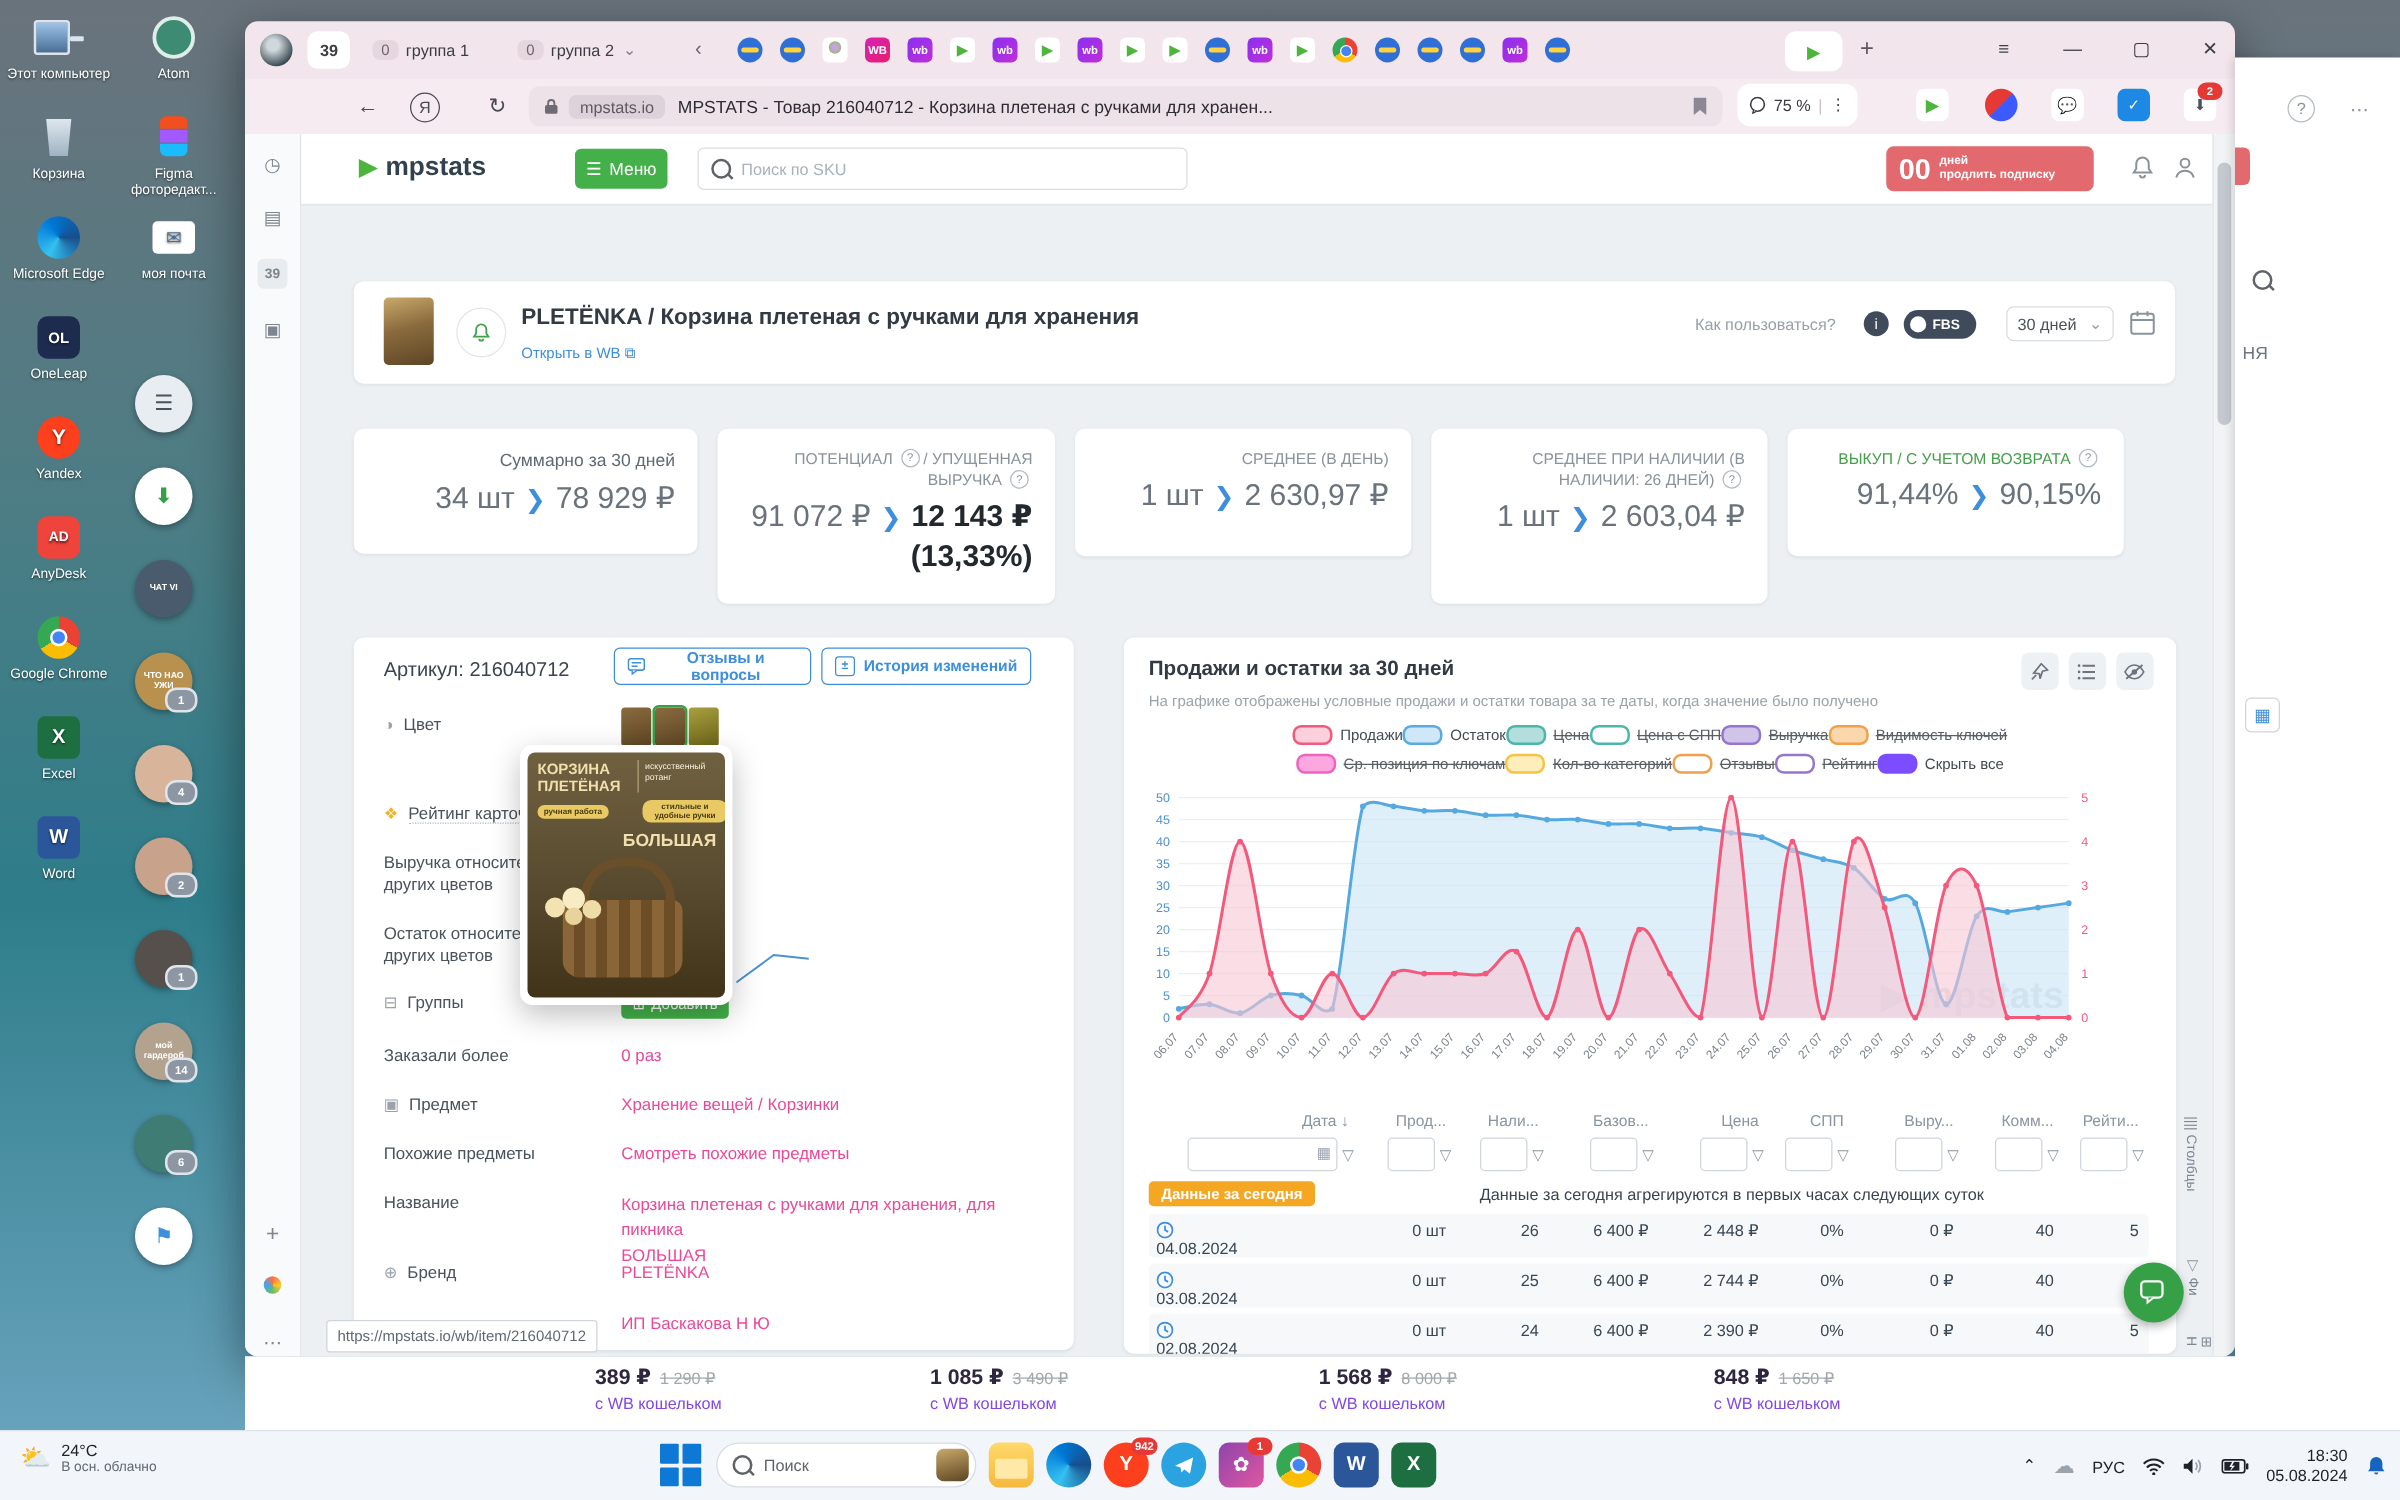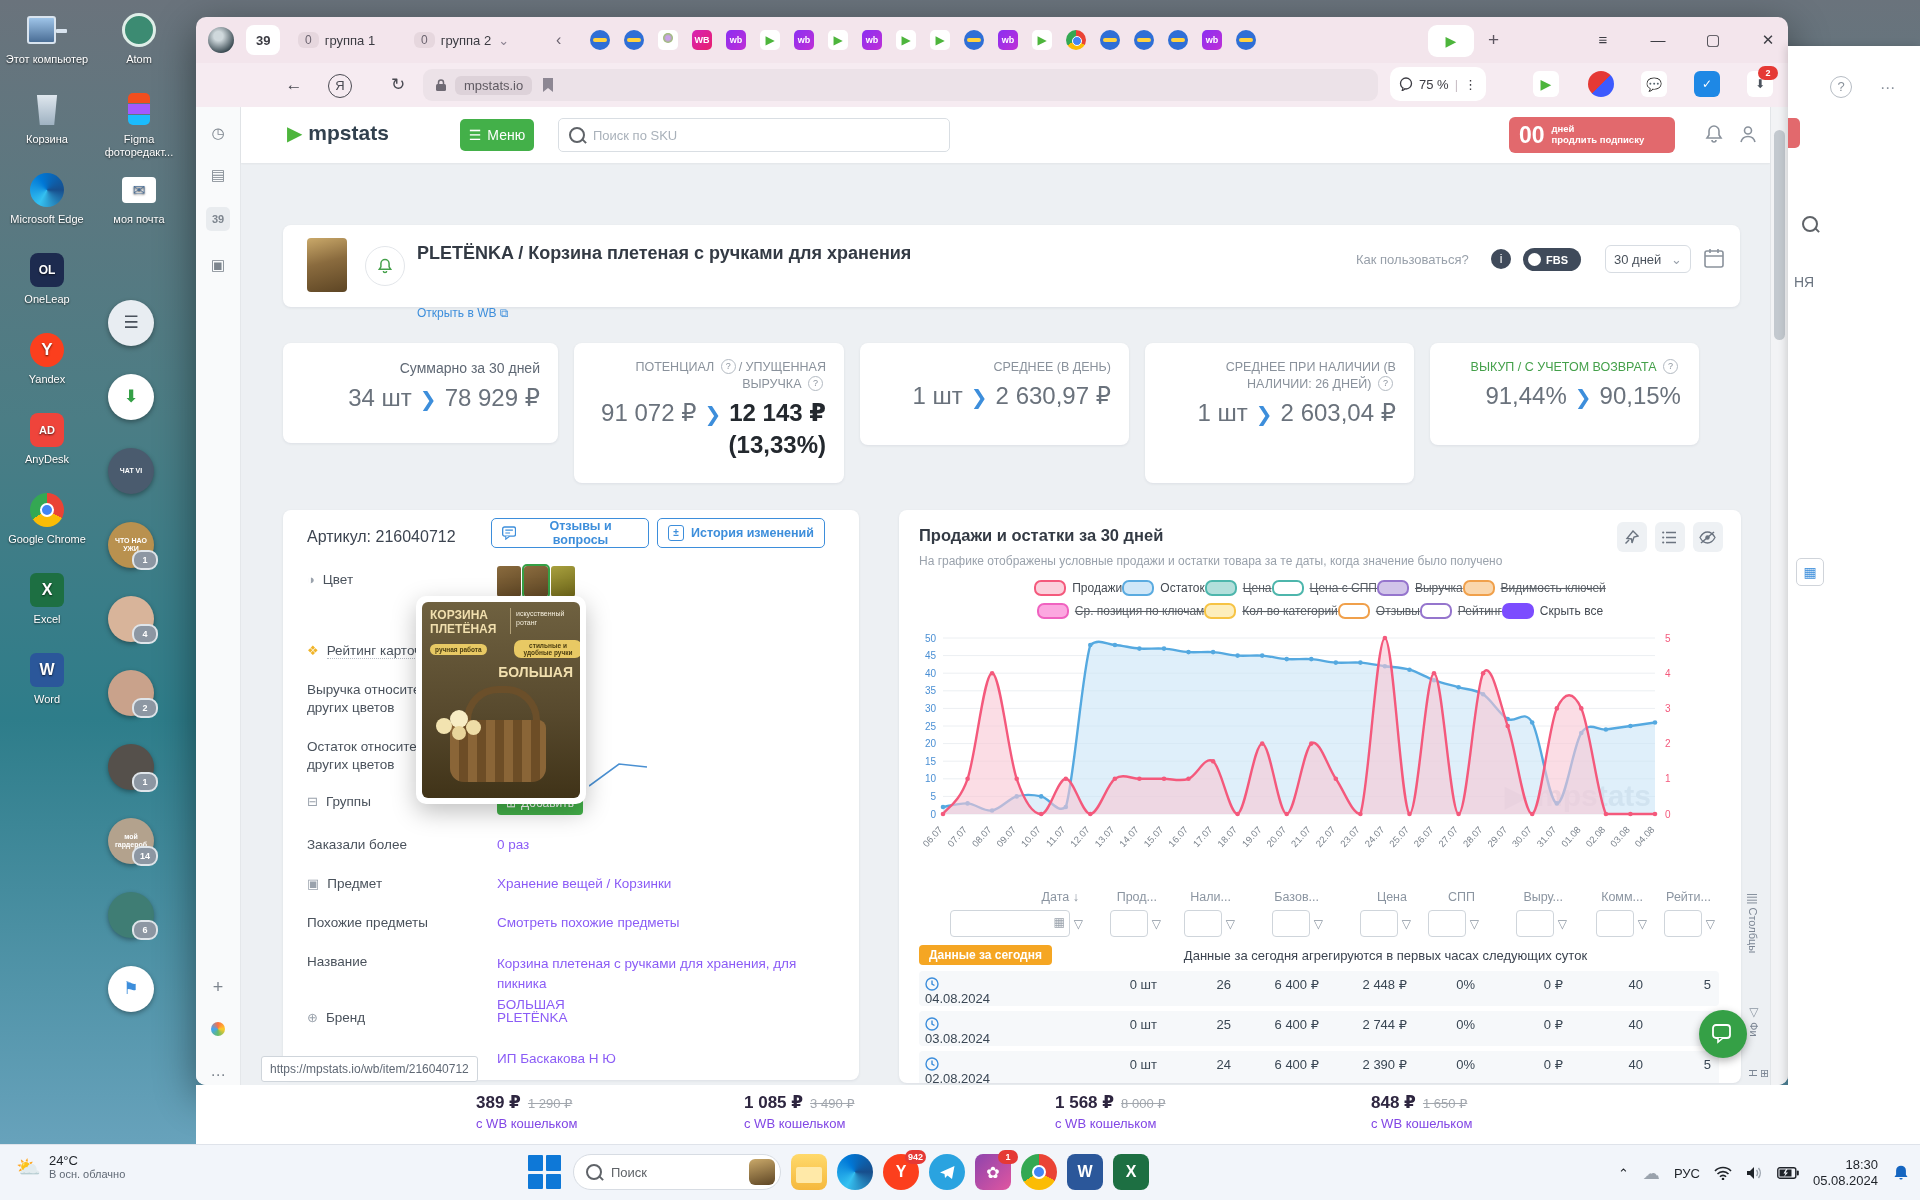--- a/index.html
+++ b/index.html
@@ -60,21 +60,21 @@
   .bluelink{color:#3d8edb;text-decoration:none;font-size:12px;}
   .stat-label{font-size:12.5px;color:#8a929c;text-align:right;line-height:1.35;}
   .stat-vals{margin-top:6px;font-size:24px;color:#6a727c;text-align:right;white-space:nowrap;}
   .stat-vals .chev{color:#3d8edb;font-weight:bold;font-size:20px;margin:0 8px;}
   .stat-vals .b{color:#23282e;font-weight:bold;}
   .stat-extra{font-size:24px;font-weight:bold;color:#23282e;text-align:right;margin-top:4px;}
   .help{display:inline-block;width:13px;height:13px;border:1px solid #b3bac2;border-radius:50%;font-size:9px;line-height:13px;text-align:center;color:#8a929c;vertical-align:2px;margin:0 3px;}
   
   .d-row{position:absolute;left:24px;font-size:13.5px;color:#4a525c;}
   .d-ico{color:#9aa2ac;margin-right:8px;font-size:13px;}
-  .d-val{position:absolute;left:214px;font-size:13.5px;color:#8b5cf6;}
+  .d-val{position:absolute;left:214px;font-size:13.5px;color:#ec4899;}
   .obtn{border:1px solid #3d8edb;background:#fff;color:#3d8edb;font-weight:bold;font-size:12.5px;border-radius:5px;height:30px;display:flex;align-items:center;justify-content:center;gap:7px;padding:0 10px;}
   .greenbtn{background:#43b049;color:#fff;border:none;border-radius:4px;font-size:12px;height:25px;display:flex;align-items:center;gap:5px;padding:0 9px;}
   .cthumb{width:24px;height:31px;border-radius:3px;background:linear-gradient(160deg,#8a6b3e,#5d4524);display:inline-block;margin-right:3px;}
   .cthumb.sel{outline:2px solid #35a046;}
   
   .cc-title{position:absolute;left:20px;top:16px;font-size:16.5px;font-weight:bold;color:#333a44;}
   .cc-sub{position:absolute;left:20px;top:44px;font-size:12px;color:#9aa2ac;}
   .cc-btn{position:absolute;top:12px;width:30px;height:30px;background:#eef1f4;border-radius:6px;color:#6b7480;display:flex;align-items:center;justify-content:center;}
   .legend{position:absolute;left:0;width:100%;display:flex;justify-content:center;gap:0;}
   .lg-item{display:flex;align-items:center;gap:6px;font-size:12px;color:#444a52;}
@@ -280,20 +280,21 @@
     <div class="toolbar">
       <div class="nav-ico" style="left:84px;">←</div>
       <div class="nav-ico" style="left:132px;border:1.5px solid #4a4a52;border-radius:50%;width:22px;height:22px;line-height:22px;top:11px;font-size:13px;">Я</div>
       <div class="nav-ico" style="left:188px;">↻</div>
       <div class="urlbox">
         <svg width="12" height="14" viewBox="0 0 12 14">
             <rect x="1" y="6" width="10" height="7" rx="1.5" fill="#6f6a74"></rect>
             <path d="M3.5 6V4.5a2.5 2.5 0 0 1 5 0V6" fill="none" stroke="#6f6a74" stroke-width="1.5"></path>
           </svg>
         <span class="hostchip">mpstats.io</span>
+        <span class="urltitle">MPSTATS - Товар 216040712 - Корзина плетеная с ручками для хранен...</span>
         <svg width="12" height="15" viewBox="0 0 12 15">
             <path d="M1 0h10v14l-5-4-5 4z" fill="#8d8793"></path>
           </svg>
       </div>
       <div class="zoompill">
         <svg width="14" height="14" viewBox="0 0 14 14">
             <circle cx="7" cy="6.5" r="5.5" fill="none" stroke="#3c3c43" stroke-width="1.3"></circle>
             <path d="M4 11l-1 3 3-2" fill="#f6ebf1" stroke="#3c3c43" stroke-width="1.1"></path>
           </svg>
         <span>75 %</span>
@@ -356,21 +357,21 @@
 
         <div class="card" style="left:42px;top:118px;width:1457px;height:82px;">
           <div style="position:absolute;left:24px;top:13px;width:40px;height:54px;border-radius:4px;background:linear-gradient(165deg,#caa96a 0%,#8a6b3e 45%,#5d4524 100%);"></div>
           <div style="position:absolute;left:82px;top:21px;width:38px;height:38px;border:1px solid #e3e6ea;border-radius:50%;display:flex;align-items:center;justify-content:center;">
             <svg width="18" height="18" viewBox="0 0 22 22">
                 <path d="M11 3a5 5 0 0 0-5 5v4l-2 3h14l-2-3V8a5 5 0 0 0-5-5z" fill="none" stroke="#44a04a" stroke-width="1.8"></path>
                 <path d="M9 17a2 2 0 0 0 4 0" fill="none" stroke="#44a04a" stroke-width="1.8"></path>
               </svg>
           </div>
           <div class="pc-title" style="position:absolute;left:134px;top:18px;">PLETËNKA / Корзина плетеная с ручками для хранения</div>
-          <a class="bluelink" style="position:absolute;left:134px;top:50px;margin-top:31px;" href="#"><span>Открыть в WB</span> <span>⧉</span></a>
+          <a class="bluelink" style="position:absolute;left:134px;top:50px;" href="#"><span>Открыть в WB</span> <span>⧉</span></a>
           <div style="position:absolute;left:1073px;top:27px;font-size:13px;color:#98a0aa;">Как пользоваться?</div>
           <div style="position:absolute;left:1208px;top:24px;width:20px;height:20px;border-radius:50%;background:#3f4a5a;color:#fff;font-size:12px;text-align:center;line-height:20px;">i</div>
           <div style="position:absolute;left:1240px;top:23px;width:58px;height:23px;border-radius:12px;background:#3f4a5a;color:#fff;font-size:11px;font-weight:bold;display:flex;align-items:center;gap:5px;padding-left:5px;box-sizing:border-box;">
             <span style="width:13px;height:13px;border-radius:50%;background:#fff;display:inline-block;"></span>
             <span>FBS</span>
           </div>
           <div style="position:absolute;left:1322px;top:20px;width:86px;height:28px;border:1px solid #d7dce2;border-radius:6px;font-size:13px;color:#4a525c;display:flex;align-items:center;justify-content:space-between;padding:0 8px;box-sizing:border-box;">
             <span>30 дней</span>
               <span style="color:#98a0aa;">⌄</span>
           </div>

